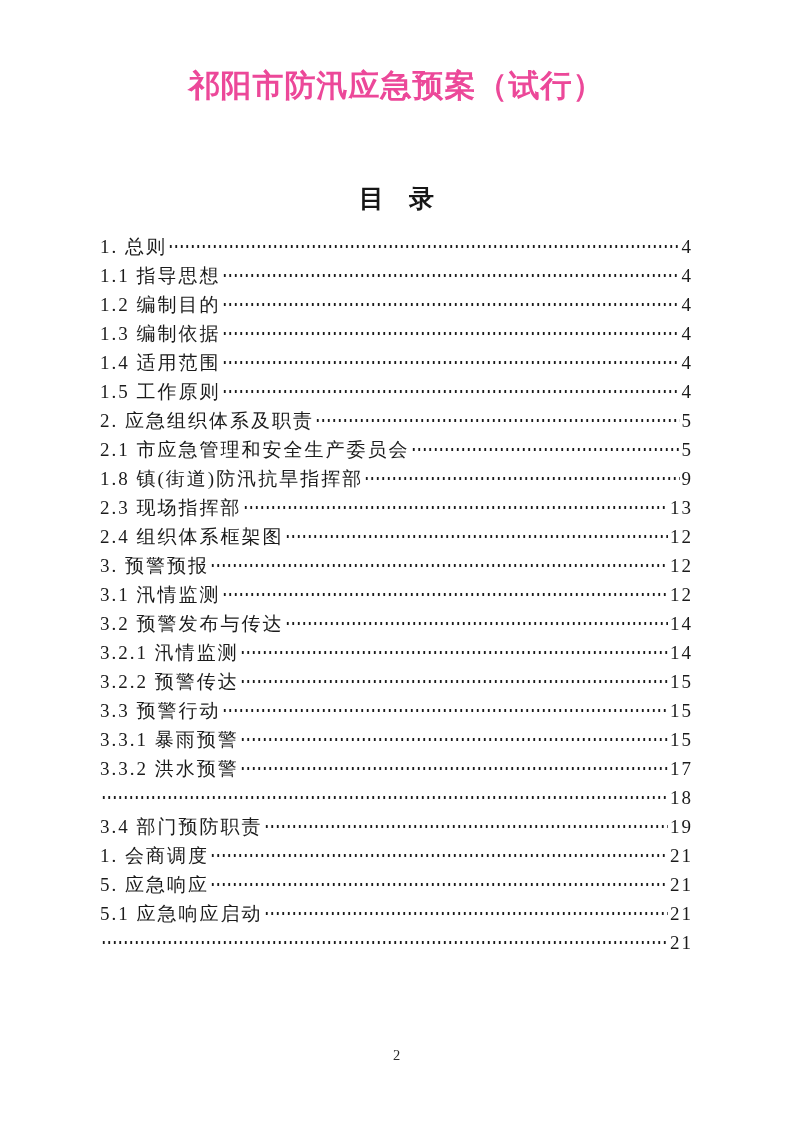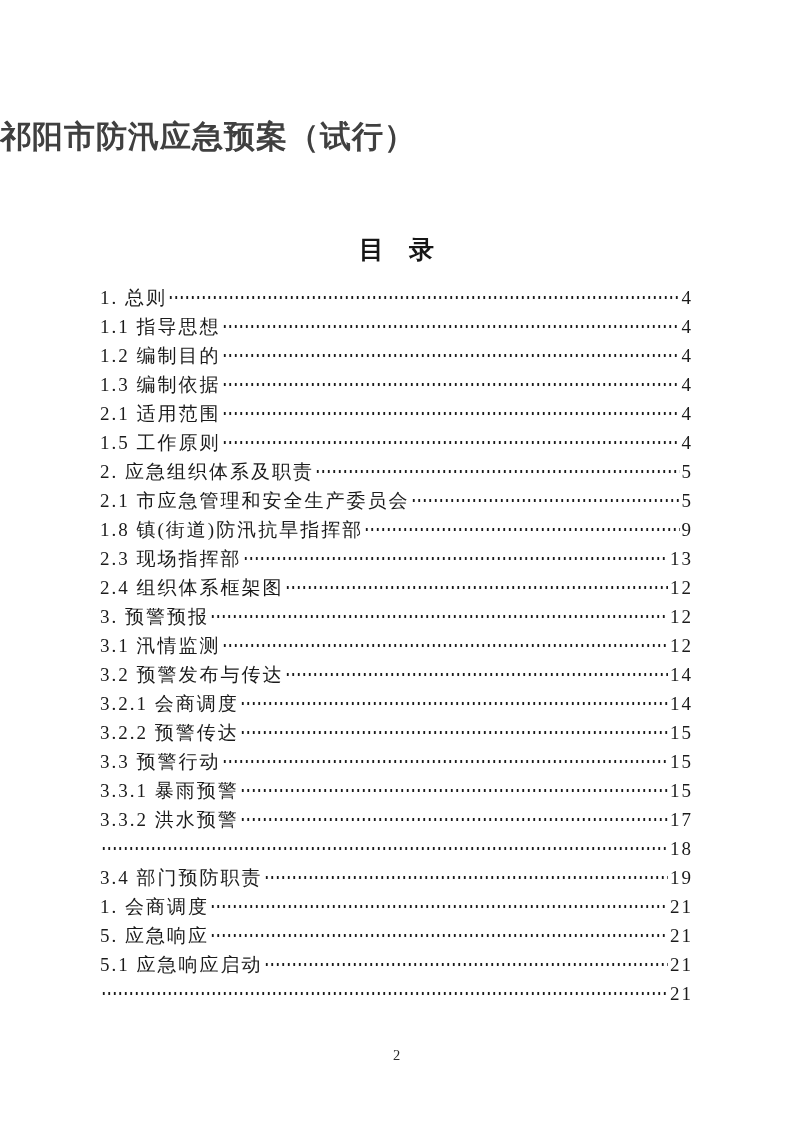--- a/index.html
+++ b/index.html
@@ -12,27 +12,27 @@
     width: 793px;
     height: 1121px;
     background: #ffffff;
     color: #1b1b1b;
     font-family: "Liberation Serif", "DejaVu Serif", serif;
     overflow: hidden;
     box-sizing: border-box;
   }
   .doc-title {
     margin: 0;
-    padding-top: 116px;
-    text-align: left;
+    padding-top: 65px;
+    text-align: center;
     font-size: 31px;
     line-height: 41px;
     font-weight: bold;
     letter-spacing: 1px;
-    color: #404040;
+    color: #ec4899;
     font-family: "Liberation Serif", "DejaVu Serif", serif;
   }
   .toc-heading {
     margin: 76px 0 0 0;
     text-align: center;
     font-size: 25px;
     line-height: 33px;
     font-weight: bold;
     color: #161616;
     font-family: "Liberation Sans", "DejaVu Sans", sans-serif;
@@ -107,21 +107,21 @@
         <span class="toc-page">4</span>
       </div>
 
       <div class="toc-row">
         <span class="toc-label">1.3 编制依据</span>
         <span class="leader"></span>
         <span class="toc-page">4</span>
       </div>
 
       <div class="toc-row">
-        <span class="toc-label">2.1 适用范围</span>
+        <span class="toc-label">1.4 适用范围</span>
         <span class="leader"></span>
         <span class="toc-page">4</span>
       </div>
 
       <div class="toc-row">
         <span class="toc-label">1.5 工作原则</span>
         <span class="leader"></span>
         <span class="toc-page">4</span>
       </div>
 
@@ -167,21 +167,21 @@
         <span class="toc-page">12</span>
       </div>
 
       <div class="toc-row">
         <span class="toc-label">3.2 预警发布与传达</span>
         <span class="leader"></span>
         <span class="toc-page">14</span>
       </div>
 
       <div class="toc-row">
-        <span class="toc-label">3.2.1 会商调度</span>
+        <span class="toc-label">3.2.1 汛情监测</span>
         <span class="leader"></span>
         <span class="toc-page">14</span>
       </div>
 
       <div class="toc-row">
         <span class="toc-label">3.2.2 预警传达</span>
         <span class="leader"></span>
         <span class="toc-page">15</span>
       </div>
 

